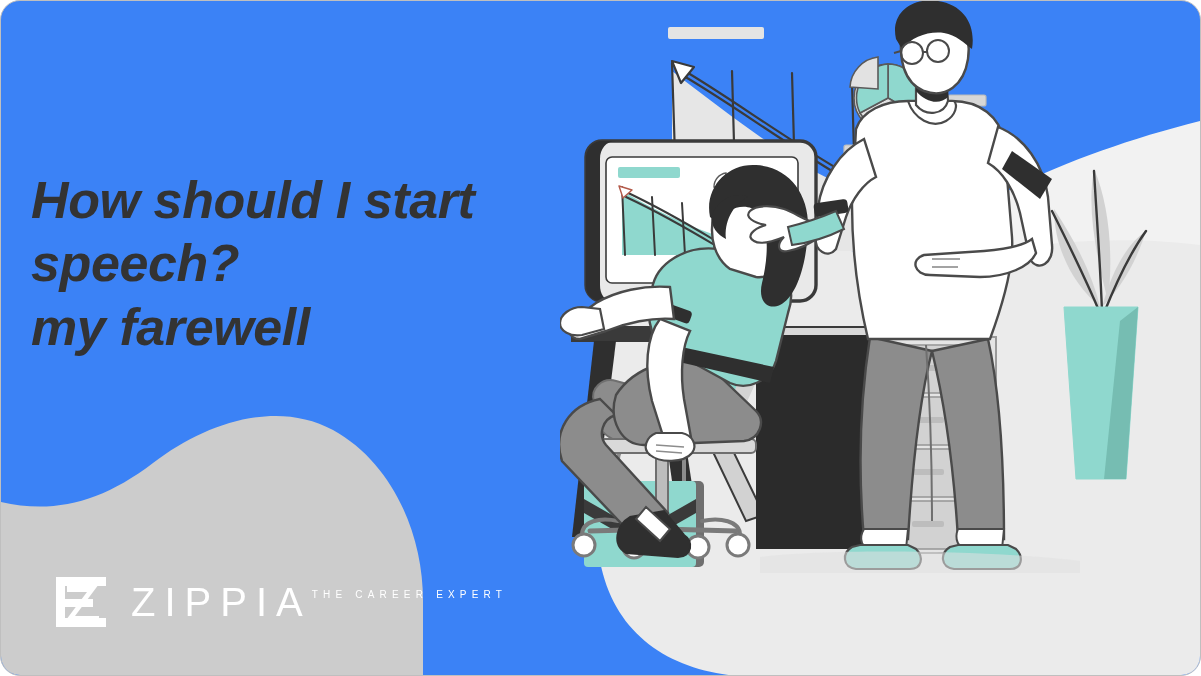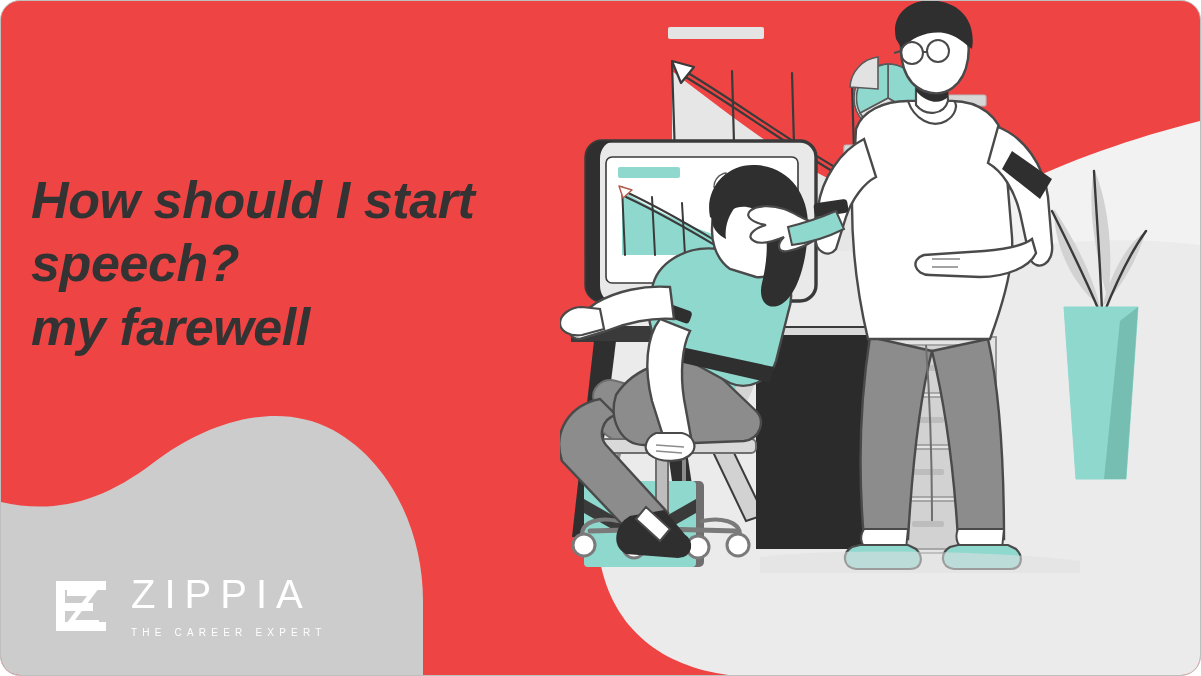--- a/index.html
+++ b/index.html
@@ -2,49 +2,49 @@
 <html><head>
 <meta charset="utf-8">
 <style>
   html,body{margin:0;padding:0;background:#ffffff;}
   body{font-family:"Liberation Sans","DejaVu Sans",sans-serif;}
 
   .card{
     position:relative;
     width:1201px;height:676px;
     box-sizing:border-box;
-    background:#ef4444;
+    background:#3b82f6;
     border:1px solid #bfbfbf;
     border-radius:20px;
     overflow:hidden;
   }
 
   
   .blob{position:absolute;left:-8px;bottom:-10px;width:430px;height:300px;}
 
   
   .headline{
     position:absolute;left:30px;top:168px;width:520px;
     font-size:52px;line-height:1.22;
     font-weight:bold;font-style:italic;
     color:#333333;
     letter-spacing:-0.4px;
   }
 
   
   .logo{position:absolute;left:52px;top:573px;display:flex;align-items:center;gap:22px;}
   .logo-mark{width:56px;height:56px;flex:0 0 auto;}
-  .logo-text{display:flex;flex-direction:column;justify-content:center;}
+  .logo-text{display:flex;flex-direction:row;justify-content:center;}
   .logo-word{
     font-size:40px;font-weight:400;color:#ffffff;
     letter-spacing:9px;line-height:1;
   }
   .logo-tag{
     font-size:10px;color:#ffffff;letter-spacing:5.2px;
-    margin-top:14px;line-height:1;
+    margin-top:8px;line-height:1;
   }
 
   
   .illus{position:absolute;right:0;top:0;width:640px;height:676px;}
   .illus svg{display:block;width:100%;height:100%;}
 </style>
 </head>
 <body>
 
 <div class="card">

